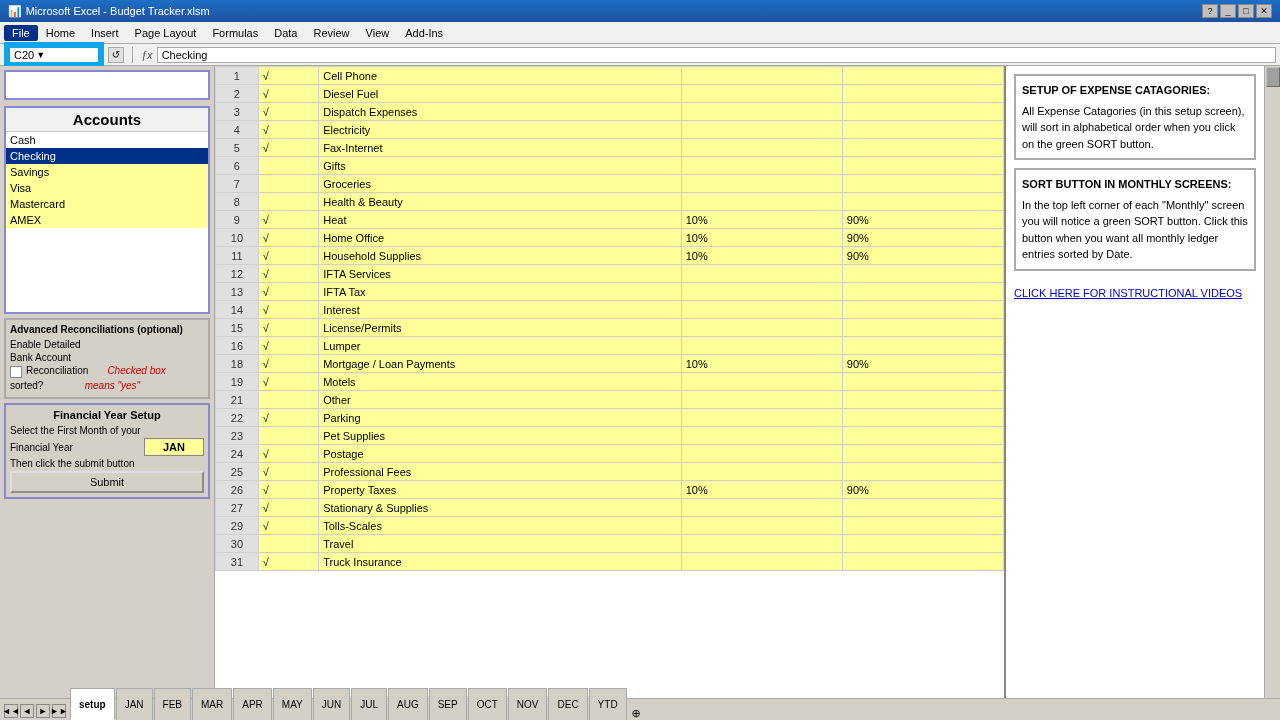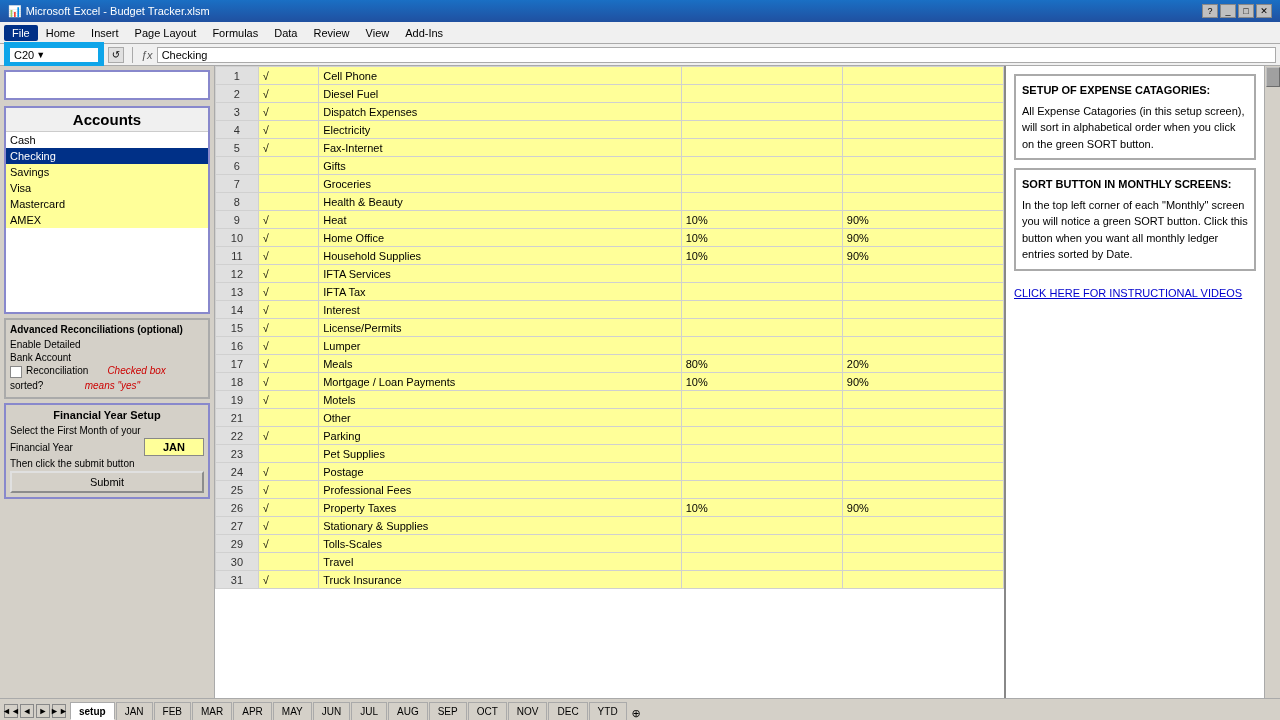--- a/index.html
+++ b/index.html
@@ -304,21 +304,21 @@
       gap: 0;
     }
     .sheet-tab {
       padding: 2px 8px;
       font-size: 10px;
       border: 1px solid #aaa;
       background: #d4d0c8;
       cursor: pointer;
       border-bottom: none;
       margin-right: 1px;
-      height: 18px;
+      height: 32px;
       display: flex;
       align-items: center;
     }
     .sheet-tab.active {
       background: white;
       font-weight: bold;
       border-bottom: 1px solid white;
     }
     .tab-nav {
       display: flex;
@@ -554,27 +554,20 @@
     <td class="col-b yellow-bg ">License/Permits</td>
     <td class="col-c yellow-bg "></td>
     <td class="col-d yellow-bg "></td>
   </tr>
             <tr>
     <td class="row-num ">16</td>
     <td class="col-a yellow-bg "><span class="checkmark">√</span></td>
     <td class="col-b yellow-bg ">Lumper</td>
     <td class="col-c yellow-bg "></td>
     <td class="col-d yellow-bg "></td>
-  </tr>
-            <tr>
-    <td class="row-num ">17</td>
-    <td class="col-a yellow-bg "><span class="checkmark">√</span></td>
-    <td class="col-b yellow-bg ">Meals</td>
-    <td class="col-c yellow-bg ">80%</td>
-    <td class="col-d yellow-bg ">20%</td>
   </tr>
             <tr>
     <td class="row-num ">18</td>
     <td class="col-a yellow-bg "><span class="checkmark">√</span></td>
     <td class="col-b yellow-bg ">Mortgage / Loan Payments</td>
     <td class="col-c yellow-bg ">10%</td>
     <td class="col-d yellow-bg ">90%</td>
   </tr>
             <tr>
     <td class="row-num ">19</td>

